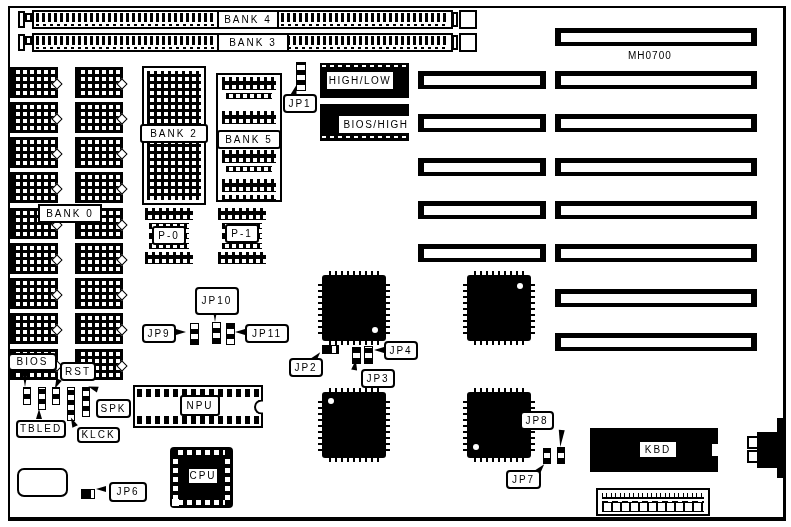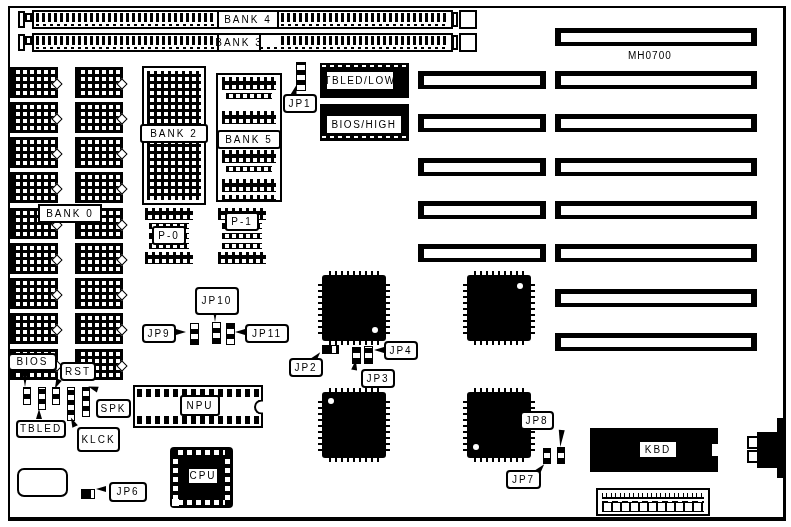--- a/index.html
+++ b/index.html
@@ -120,21 +120,21 @@
     </div>
   <div class="abs clip" style="left:452px;top:12px;width:6px;height:15px"></div>
   <div class="abs clip" style="left:459px;top:10px;width:18px;height:19px"></div>
 
   <div class="abs clip" style="left:18px;top:34px;width:7px;height:17px"></div>
   <div class="abs clip" style="left:25px;top:36px;width:7px;height:9px"></div>
   <div class="abs simm" style="left:32px;top:33px;width:421px;height:19px"></div>
   <div class="abs ticks" style="left:36px;top:36px;width:180px;height:9px"></div>
   <div class="abs ticks" style="left:281px;top:36px;width:167px;height:9px"></div>
   <div class="abs dots" style="left:36px;top:47px;width:412px;height:2px"></div>
-  <div class="abs lbl sq" style="left:217px;top:33px;width:44px;height:19px">
+  <div class="abs lbl sq" style="left:217px;top:33px;width:72px;height:19px">
       <span>BANK 3</span>
     </div>
   <div class="abs clip" style="left:452px;top:35px;width:6px;height:15px"></div>
   <div class="abs clip" style="left:459px;top:33px;width:18px;height:19px"></div>
 
   <div class="abs chip-mem" style="left:10px;top:67px"></div>
   <div class="abs chip-mem" style="left:75px;top:67px"></div>
   <div class="abs chip-mem" style="left:10px;top:102px"></div>
   <div class="abs chip-mem" style="left:75px;top:102px"></div>
   <div class="abs chip-mem" style="left:10px;top:137px"></div>
@@ -186,40 +186,40 @@
       <span>BANK 5</span>
     </div>
 
   <div class="abs" style="left:218px;top:208px;width:48px;height:56px">
     <div class="abs pbar" style="left:0;right:0;top:0;height:12px"></div>
     <div class="abs pbar" style="left:4px;right:4px;top:15px;height:6px"></div>
     <div class="abs pbar" style="left:4px;right:4px;top:25px;height:6px"></div>
     <div class="abs pbar" style="left:4px;right:4px;top:35px;height:6px"></div>
     <div class="abs pbar" style="left:0;right:0;top:44px;height:12px"></div>
   </div>
-  <div class="abs lbl" style="left:225px;top:212px;width:34px;height:19px;border-radius:3px">
+  <div class="abs lbl" style="left:225px;top:224px;width:34px;height:19px;border-radius:3px">
       <span>P-1</span>
     </div>
 
   <div class="abs jmpv" style="left:296px;top:62px;width:10px;height:29px"></div>
   <div class="abs tri tri-up" style="left:292px;top:85px;transform:rotate(15deg)"></div>
   <div class="abs lbl" style="left:283px;top:94px;width:34px;height:19px">
       <span>JP1</span>
     </div>
 
   <div class="abs bios" style="left:320px;top:63px;width:89px;height:35px">
     <div class="abs dashw" style="left:2px;right:2px;top:2px;height:2px"></div>
   </div>
   <div class="abs bios-lbl" style="left:327px;top:72px;width:66px;height:17px">
-      <span>TBLED/LOW</span>
+      <span>HIGH/LOW</span>
     </div>
   <div class="abs bios" style="left:320px;top:104px;width:89px;height:37px">
     <div class="abs dashw" style="left:2px;right:2px;bottom:3px;height:2px"></div>
   </div>
-  <div class="abs bios-lbl" style="left:327px;top:116px;width:74px;height:17px">
+  <div class="abs bios-lbl" style="left:339px;top:116px;width:74px;height:17px">
       <span>BIOS/HIGH</span>
     </div>
 
   <div class="abs slot" style="left:418px;top:71px;width:128px"></div>
   <div class="abs slot" style="left:418px;top:114px;width:128px"></div>
   <div class="abs slot" style="left:418px;top:158px;width:128px"></div>
   <div class="abs slot" style="left:418px;top:201px;width:128px"></div>
   <div class="abs slot" style="left:418px;top:244px;width:128px"></div>
 
   <div class="abs slot" style="left:555px;top:28px;width:202px"></div>
@@ -309,21 +309,21 @@
     </div>
   <div class="abs tri tri-down" style="left:54px;top:379px;transform:rotate(25deg)"></div>
   <div class="abs lbl" style="left:96px;top:399px;width:35px;height:19px">
       <span>SPK</span>
     </div>
   <div class="abs tri tri-left" style="left:88px;top:385px;transform:rotate(18deg)"></div>
   <div class="abs lbl" style="left:16px;top:420px;width:50px;height:18px">
       <span>TBLED</span>
     </div>
   <div class="abs tri tri-up" style="left:36px;top:409px"></div>
-  <div class="abs lbl" style="left:77px;top:427px;width:43px;height:25px">
+  <div class="abs lbl" style="left:77px;top:427px;width:43px;height:16px">
       <span>KLCK</span>
     </div>
   <div class="abs tri tri-up" style="left:70px;top:417px;transform:rotate(-25deg)"></div>
 
   <div class="abs npu" style="left:133px;top:385px;width:130px;height:43px">
     <div class="prow" style="top:2px"></div>
     <div class="prow" style="bottom:2px"></div>
     <div class="notch"></div>
   </div>
   <div class="abs lbl" style="left:180px;top:395px;width:40px;height:21px;border-radius:3px">

